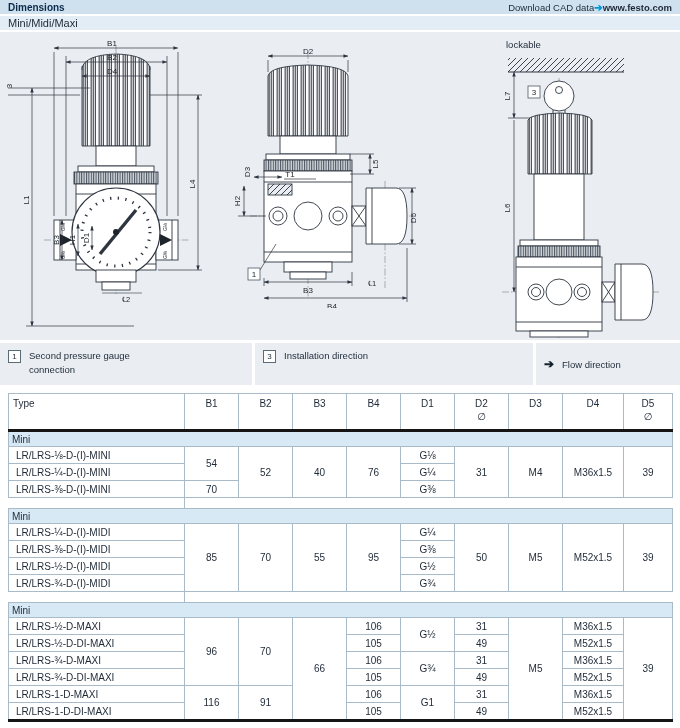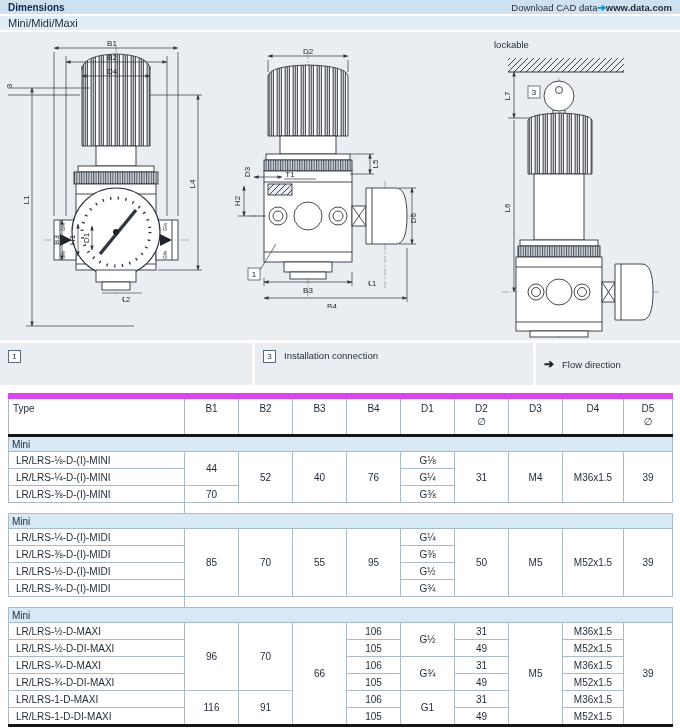--- a/index.html
+++ b/index.html
@@ -17,36 +17,36 @@
   .subbar{background:#e3edf6;height:14px;margin-top:2px;padding:0 8px;
     font-size:11px;display:flex;align-items:center;}
   
   .panel{position:relative;background:#eaeef3;height:308px;margin-top:2px;}
   .panel svg{position:absolute;}
   svg text{font-family:"Liberation Sans",sans-serif;fill:#20262e;}
   .dim{font-size:8px;}
   .tiny{font-size:5px;}
   .cl{font-size:7.5px;}
   .notebox-svg{fill:#ffffff;stroke:#4d5a66;stroke-width:0.8;}
-  .caption{position:absolute;left:494px;top:7px;font-size:9.5px;color:#1e2936;}
+  .caption{position:absolute;left:506px;top:7px;font-size:9.5px;color:#1e2936;}
   
   .legendband{display:flex;gap:3px;margin-top:3px;}
   .legend-cell{background:#eaeef3;height:42px;box-sizing:border-box;
     padding:6px 8px;font-size:9.5px;display:flex;gap:8px;align-items:flex-start;}
   .legend-cell.c1{width:252px;}
   .legend-cell.c2{width:278px;}
   .legend-cell.c3{width:144px;align-items:center;}
   .marker-box{width:11px;height:11px;border:1px solid #5a6b7a;background:#fff;
     font-size:8px;display:flex;align-items:center;justify-content:center;flex:0 0 auto;margin-top:1px;}
   .legend-text{max-width:130px;line-height:1.45;}
   .flow-arrow{font-size:12px;font-weight:bold;color:#15202b;}
   
   .tablewrap{margin:8px 8px 0 8px;}
   table{border-collapse:collapse;width:664px;table-layout:fixed;font-size:10px;
-    border-top:6px solid #d946ef;border-bottom:3px solid #151515;}
+    border-top:1px solid #d946ef;border-bottom:3px solid #151515;}
   th{font-weight:normal;text-align:center;vertical-align:top;padding:3px 4px 2px 4px;
     border:1px solid #a9bac9;height:30px;line-height:13px;}
   th.type{text-align:left;}
   td{border:1px solid #a9bac9;text-align:center;height:16px;padding:0 3px;background:#fff;}
   td.type{text-align:left;padding-left:7px;white-space:nowrap;overflow:hidden;}
   tr.band td{background:#d8e9f6;text-align:left;height:14px;}
   tr.gap td{border:none;height:10px;background:#fff;}
   tr.gap td.gapfirst{border-right:1px solid #a9bac9;}
   thead tr{border-bottom:3px solid #151515;}
 </style>
@@ -76,21 +76,21 @@
       <path d="M-1,7 L7,-1" stroke="#3c434d" stroke-width="1"></path>
     </pattern>
   </defs>
 </svg>
 
 <div class="topbar">
   <span class="title">Dimensions</span>
   <span class="cad">
     <span>Download CAD data</span>
     <span class="arrow">➔</span>
-    <span class="site">www.data.com</span>
+    <span class="site">www.festo.com</span>
   </span>
 </div>
 <div class="subbar">
   <span>Mini/Midi/Maxi</span>
 </div>
 
 <div class="panel">
 
   <svg style="left:2px;top:6px" width="235" height="300" viewBox="0 0 235 300">
     <g stroke="#2e3540" stroke-width="0.9" fill="none">
@@ -270,24 +270,25 @@
     </g>
     <text class="dim" transform="rotate(-90 64,40)" x="64" y="40" text-anchor="middle">L7</text>
     <text class="dim" x="88" y="39" text-anchor="middle">3</text>
     <text class="dim" transform="rotate(-90 64,152)" x="64" y="152" text-anchor="middle">L6</text>
   </svg>
 </div>
 
 <div class="legendband">
   <div class="legend-cell c1">
     <span class="marker-box">1</span>
+    <span class="legend-text">Second pressure gauge connection</span>
   </div>
   <div class="legend-cell c2">
     <span class="marker-box">3</span>
-    <span class="legend-text">Installation connection</span>
+    <span class="legend-text">Installation direction</span>
   </div>
   <div class="legend-cell c3">
     <span class="flow-arrow">➔</span>
     <span>Flow direction</span>
   </div>
 </div>
 
 <div class="tablewrap">
   <table>
     <colgroup>
@@ -337,21 +338,21 @@
             <div>∅</div>
           </th>
       </tr>
     </thead>
     <tbody id="tbody">
         <tr class="band">
           <td colspan="10">Mini</td>
         </tr>
         <tr>
           <td class="type">LR/LRS-⅛-D-(I)-MINI</td>
-          <td rowspan="2">44</td>
+          <td rowspan="2">54</td>
           <td rowspan="3">52</td>
           <td rowspan="3">40</td>
           <td rowspan="3">76</td>
           <td>G⅛</td>
           <td rowspan="3">31</td>
           <td rowspan="3">M4</td>
           <td rowspan="3">M36x1.5</td>
           <td rowspan="3">39</td>
         </tr>
         <tr>

